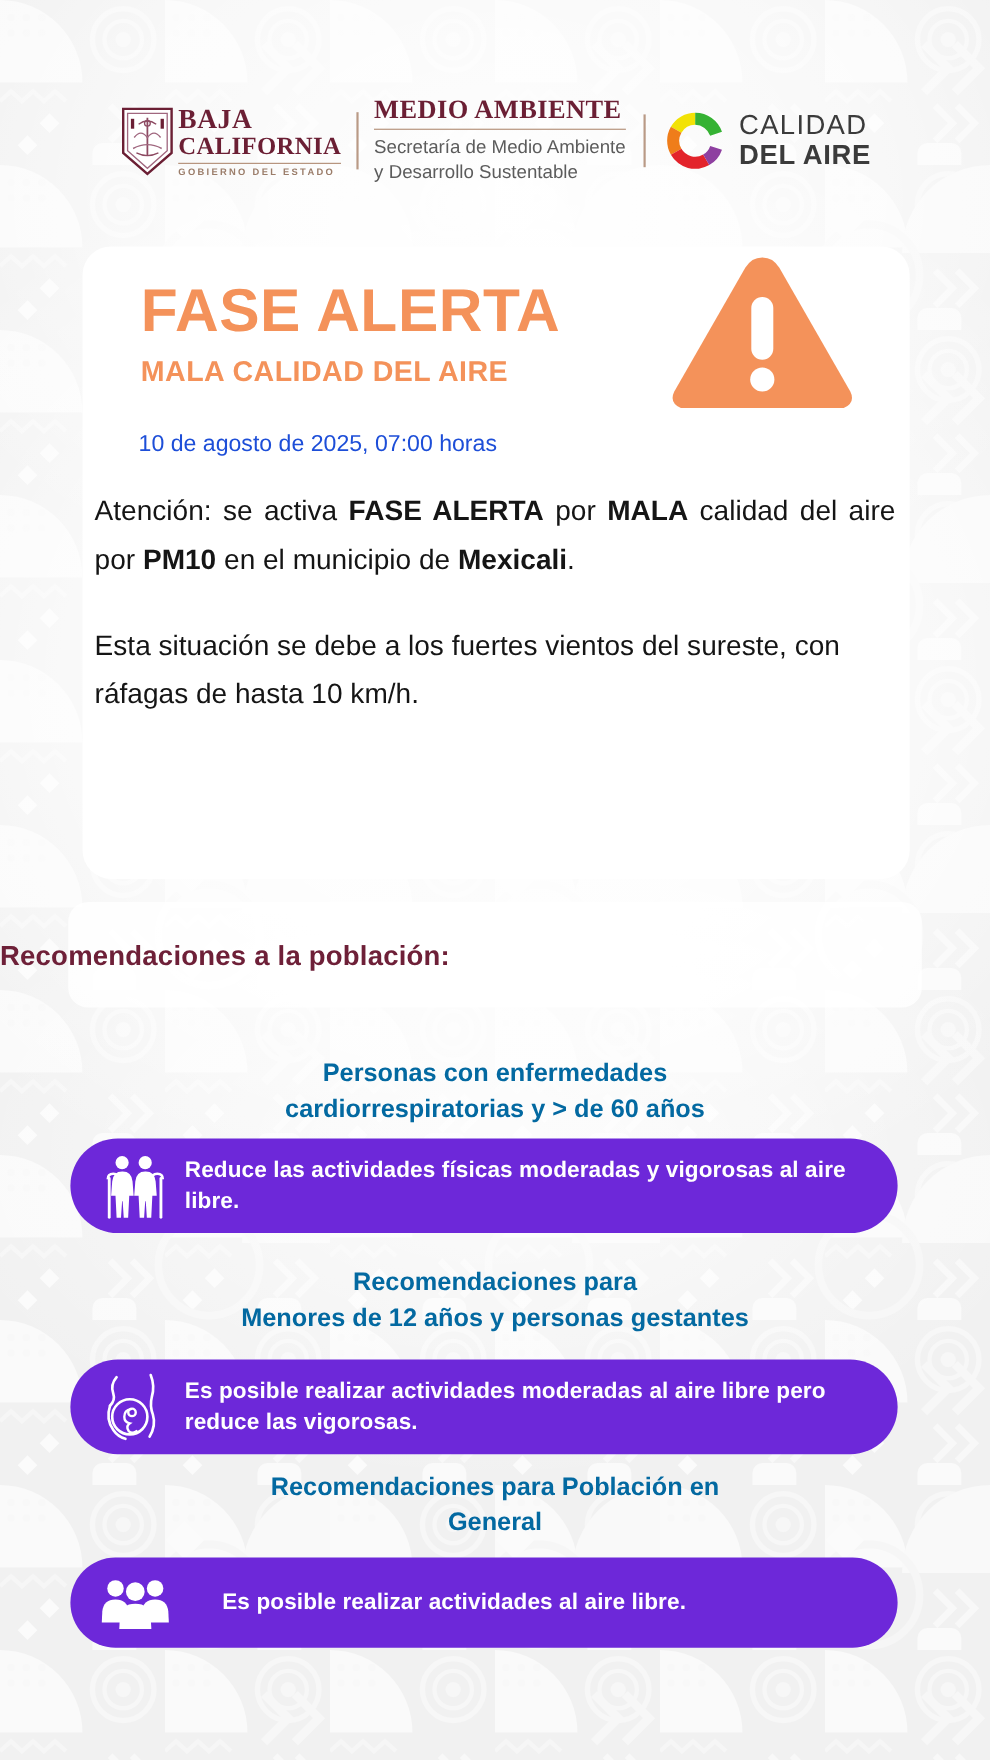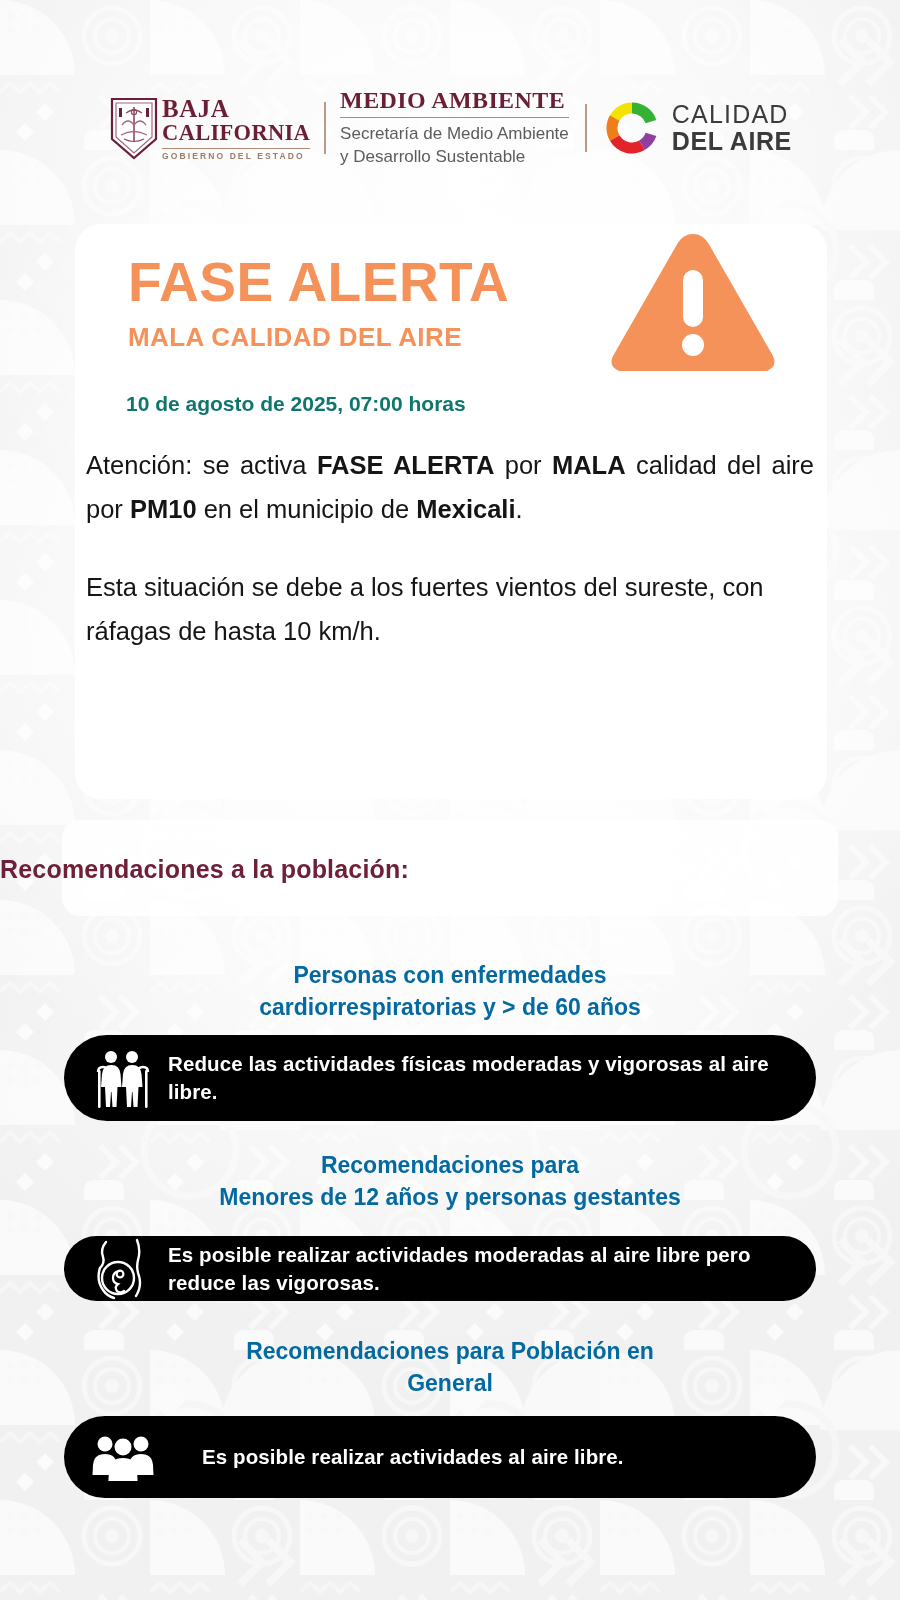--- a/index.html
+++ b/index.html
@@ -154,22 +154,22 @@
     left: 607px;
     width: 172px;
     height: 150px;
   }
 
   .datetime {
     position: absolute;
     top: 392px;
     left: 126px;
     font-size: 21px;
-    font-weight: bold;
-    color: #0f766e;
+    font-weight: normal;
+    color: #1d4ed8;
   }
 
   .body-text {
     position: absolute;
     top: 444px;
     left: 86px;
     width: 728px;
     font-size: 25.5px;
     line-height: 1.72;
     color: #151515;
@@ -210,41 +210,41 @@
     font-weight: bold;
     color: #0369a1;
     line-height: 1.38;
   }
   .group-title .l2 { display: block; }
 
   .pill {
     position: absolute;
     left: 64px;
     width: 752px;
-    background: #000000;
+    background: #6d28d9;
     border-radius: 44px;
     display: flex;
     align-items: center;
     gap: 14px;
     padding: 0 24px 0 28px;
   }
   .pill-icon { flex: none; display: flex; align-items: center; justify-content: center; }
   .pill-text {
     font-size: 20.5px;
     font-weight: bold;
     color: #ffffff;
     line-height: 1.35;
     letter-spacing: 0.1px;
   }
 
   
   #group1-title { top: 960px; }
   #pill1 { top: 1035px; height: 86px; }
   #group2-title { top: 1150px; }
-  #pill2 { top: 1236px; height: 65px; }
+  #pill2 { top: 1236px; height: 86px; }
   #group3-title { top: 1336px; }
   #pill3 { top: 1416px; height: 82px; }
   #pill3 .pill-text { margin-left: 34px; }
 </style>
 </head>
 <body>
 
 <div id="bg-pattern">
   <svg viewBox="0 0 900 1600" xmlns="http://www.w3.org/2000/svg">
     <defs>

